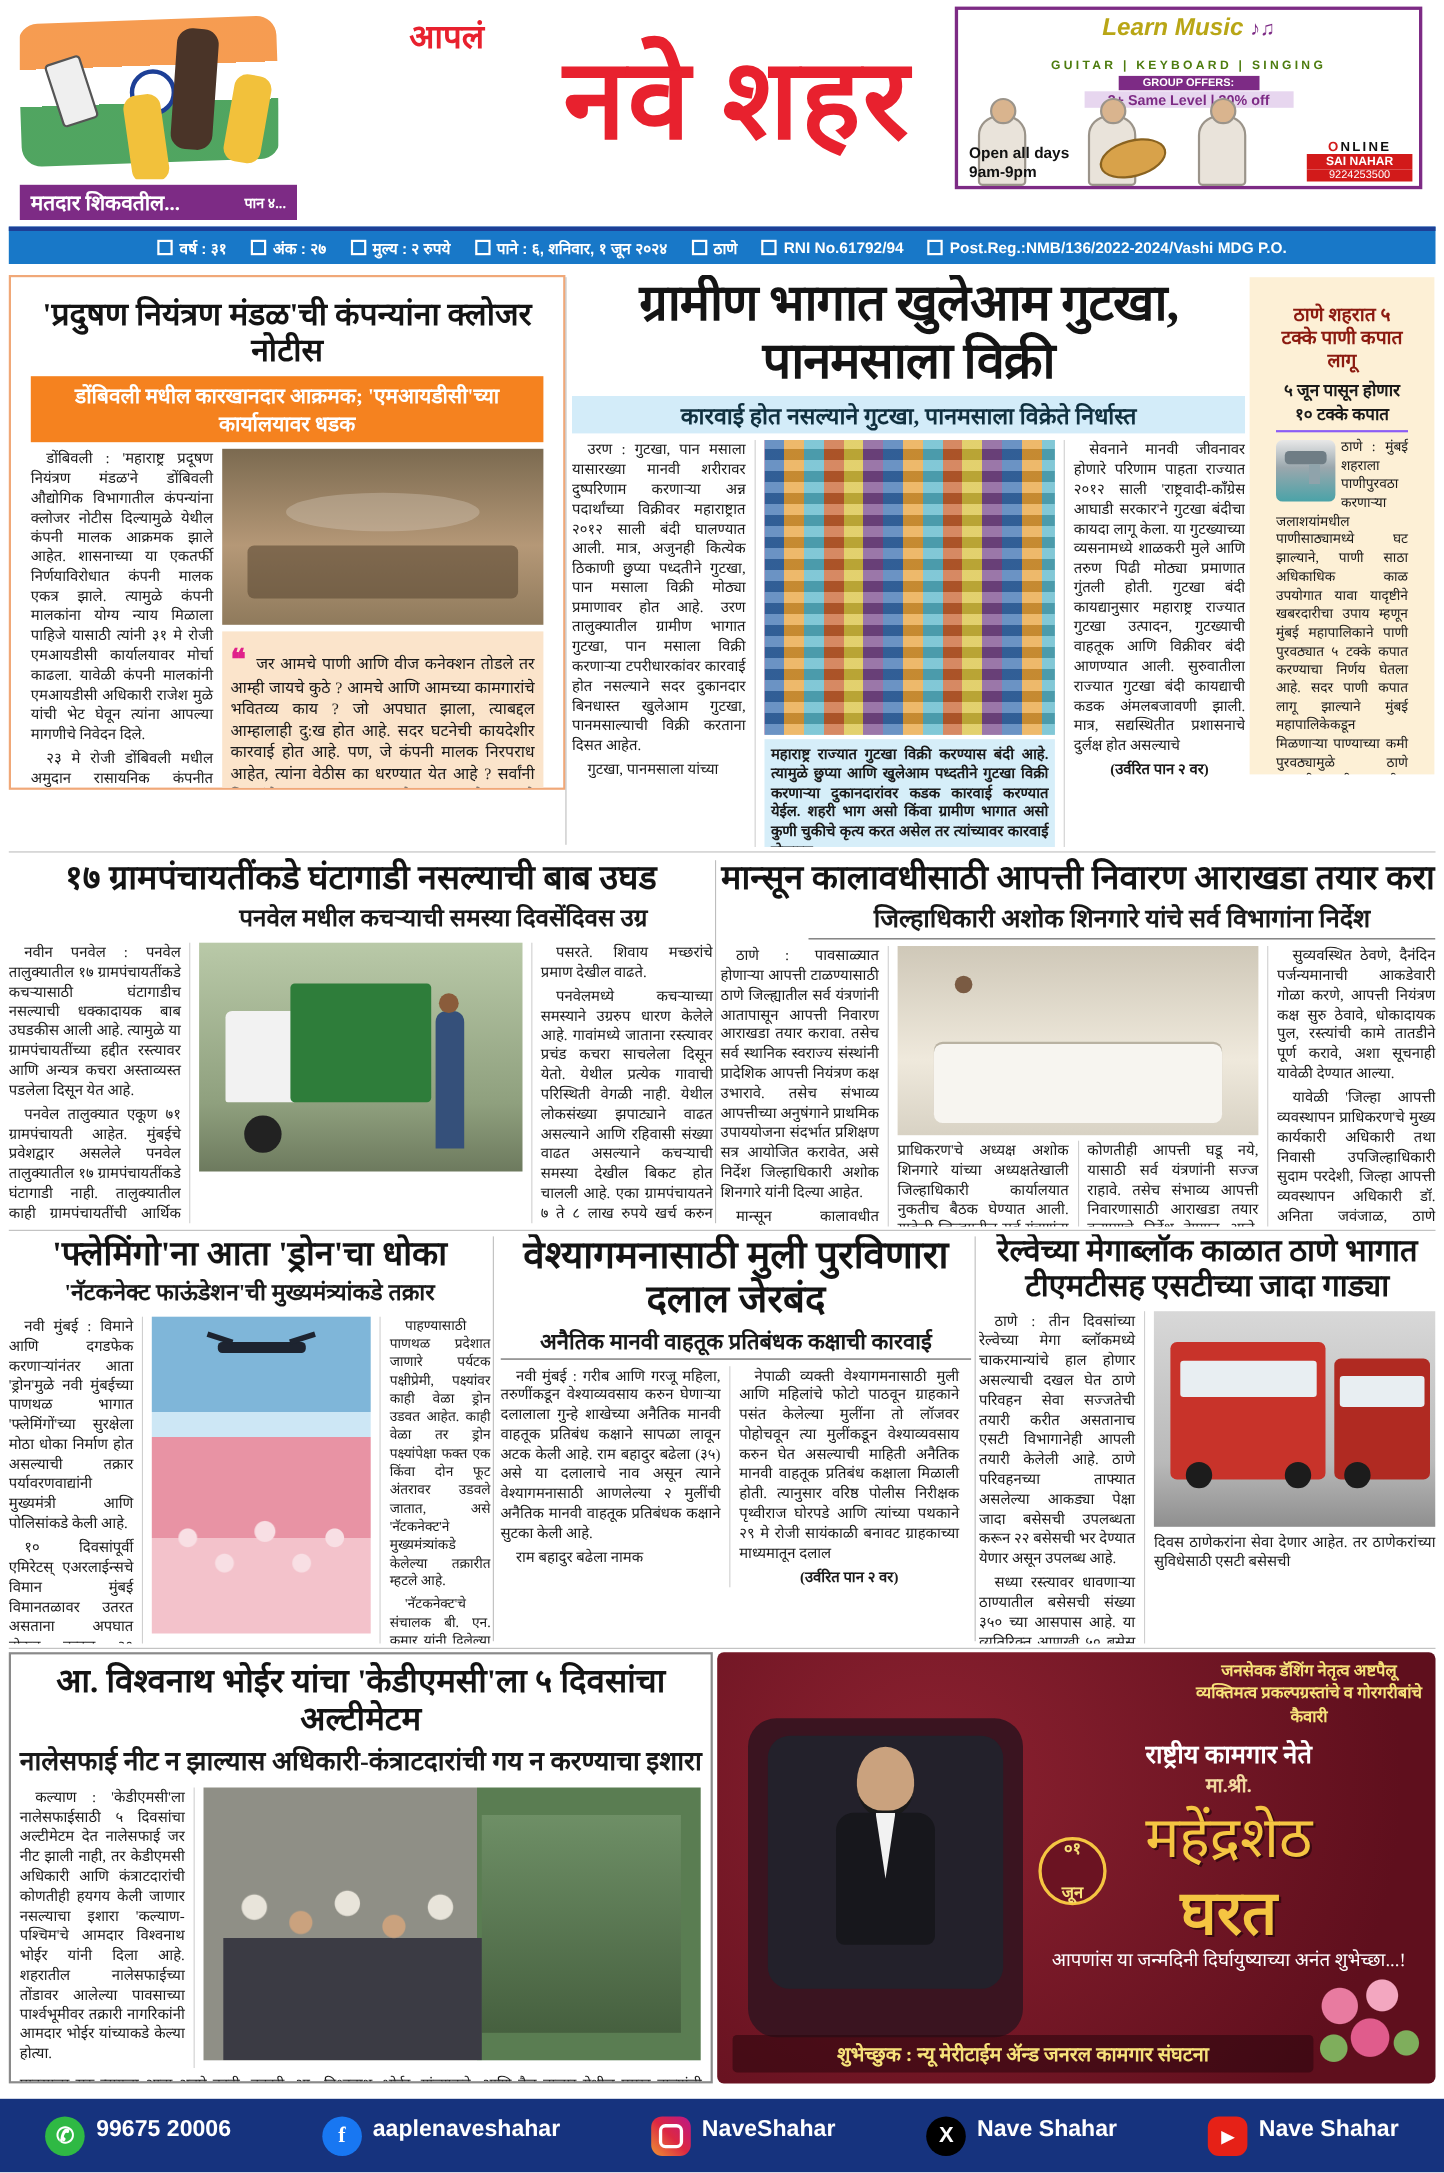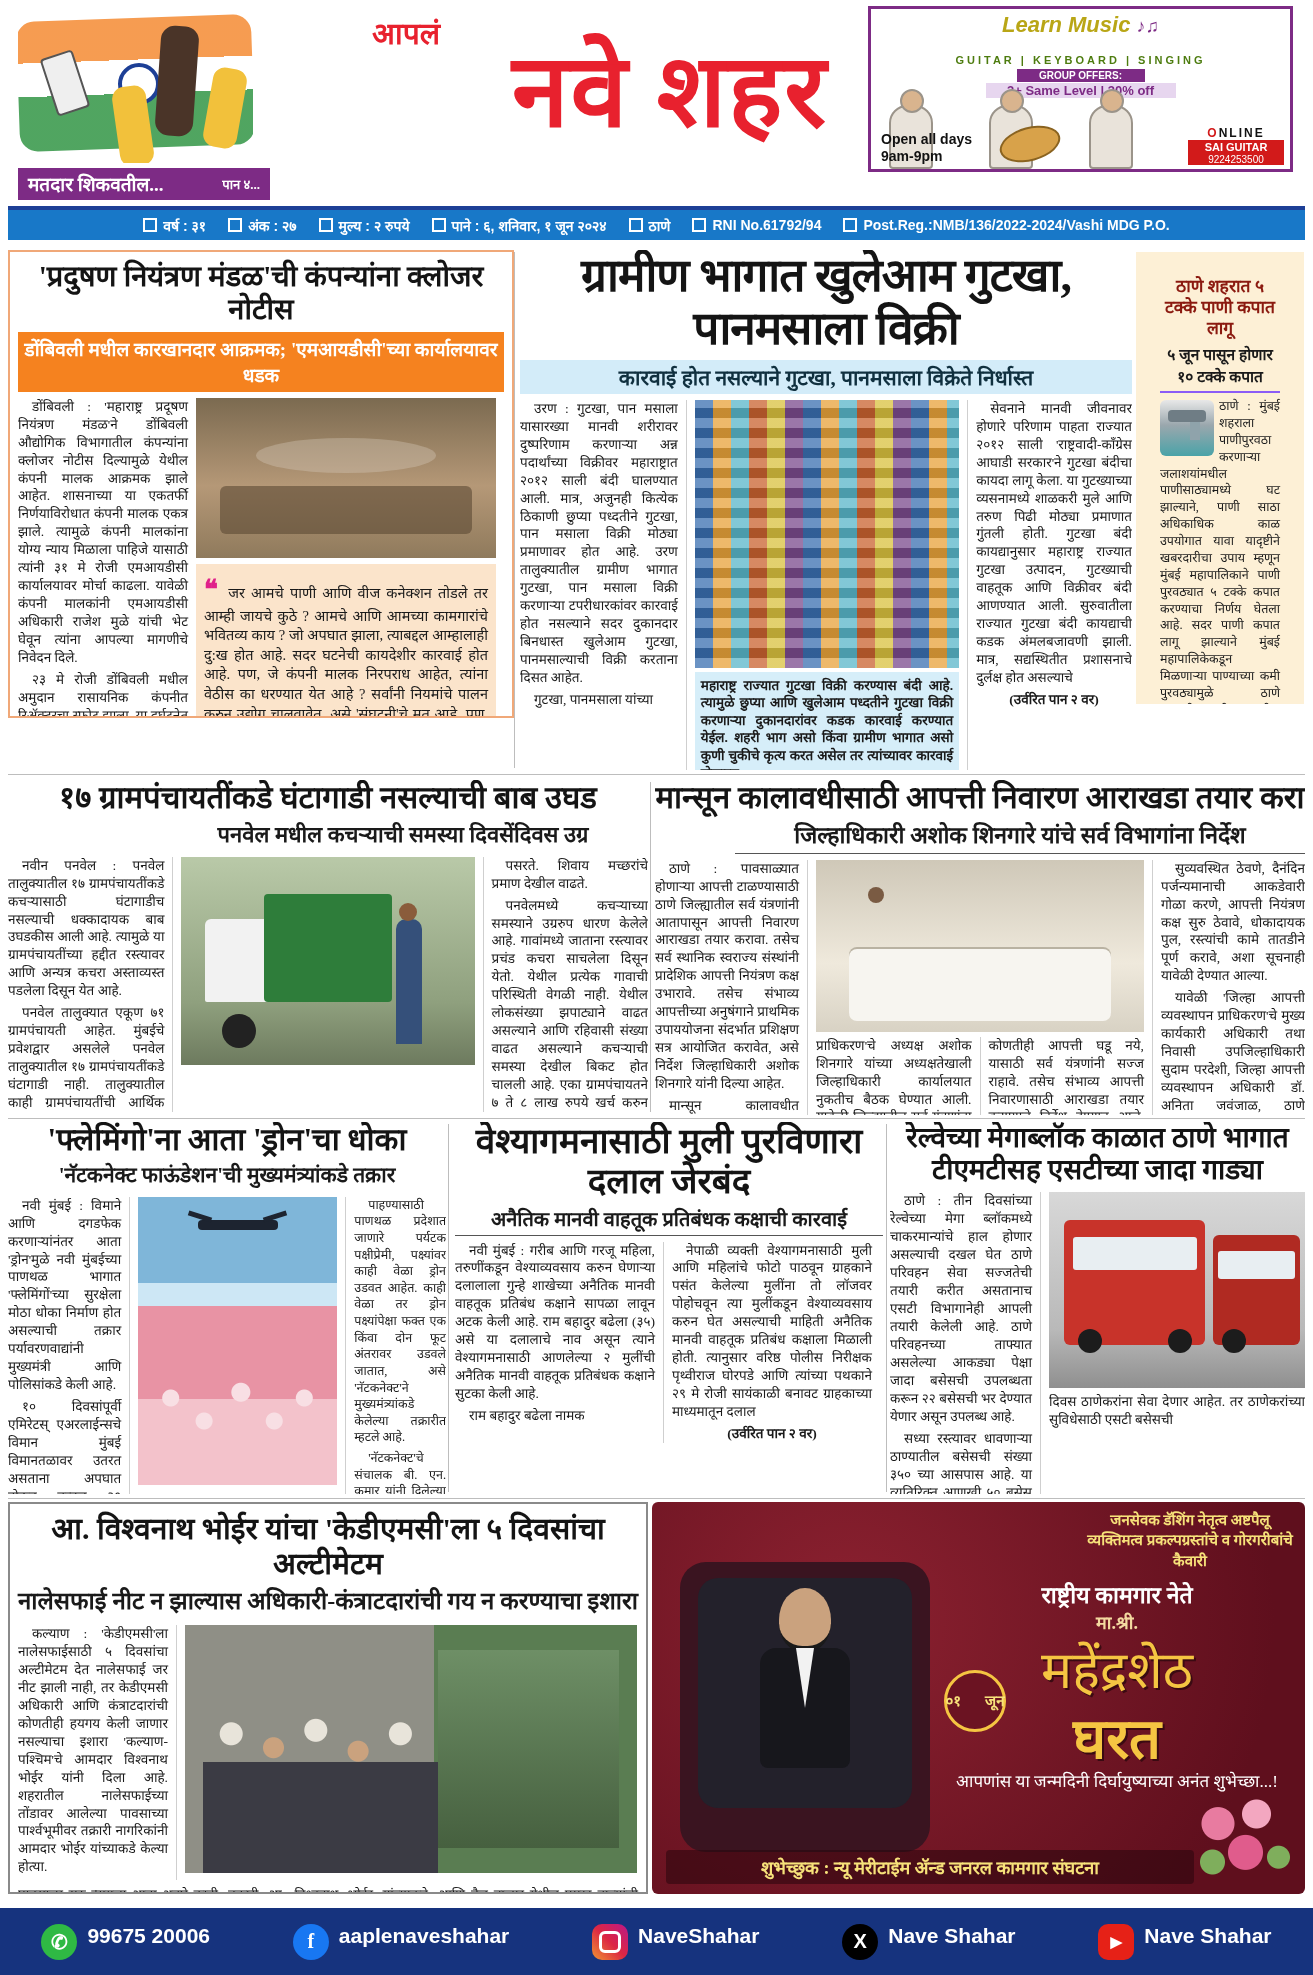--- a/index.html
+++ b/index.html
@@ -57,21 +57,21 @@
   .col{text-align:justify;font-size:13.5px;line-height:1.33;}
   .cols .col + .col, .cols .mid + .col, .cols .col + .mid{border-left:1px solid #cfcfcf;padding-left:8px;}
   .col p{margin:0 0 4px 0;text-indent:14px;}
   .photo{position:relative;width:100%;overflow:hidden;}
   .cap{background:#d6eef9;border-bottom:3px solid #2b7fc2;font-size:13.5px;font-weight:bold;padding:5px 6px;text-align:justify;line-height:1.3;}
   .cap-by{display:block;text-align:right;}
   .more{font-weight:bold;text-align:center;margin-top:3px;}
   .vline{position:absolute;width:1px;background:#bdbdbd;}
   .hline{position:absolute;height:1px;background:#bdbdbd;}
   
-  .a1{left:8px;top:250px;width:506px;height:468px;border:2px solid #f0a878;padding:8px;}
+  .a1{left:8px;top:250px;width:506px;height:468px;border:2px solid #f0a878;padding:18px;}
   .a1 .hl{font-size:29px;}
   .ph-meeting{height:160px;background:linear-gradient(180deg,#7b6a50,#b59877 55%,#8f7a5c);}
   .ph-meeting::before{content:"";position:absolute;left:8%;top:55%;width:84%;height:30%;background:#5c4a33;border-radius:6px;opacity:.6;}
   .ph-meeting::after{content:"";position:absolute;left:20%;top:25%;width:60%;height:22%;background:#d9cfc0;border-radius:50%;opacity:.35;}
   .quote{position:relative;background:#fbe4cb;border-bottom:3px solid #e5731d;padding:8px 8px 4px 8px;font-size:14.5px;line-height:1.35;text-align:justify;}
   .quote::before{content:"❝";color:#e0218a;font-size:26px;font-weight:bold;margin-right:4px;}
   
   .a2{left:520px;top:250px;width:612px;height:520px;}
   .a2 .hl{font-size:46px;letter-spacing:-1px;}
   .ph-gutkha{height:268px;background:repeating-linear-gradient(90deg,#3a6fb0 0 18px,#e8a23a 18px 36px,#58b6c9 36px 54px,#c9622f 54px 72px,#d9c13e 72px 90px,#7a4a8c 90px 108px);}
@@ -153,21 +153,21 @@
   .chair::before{content:"";position:absolute;left:18px;top:16px;width:214px;height:230px;background:#23212b;border-radius:20px;}
   .bd-man{position:absolute;left:108px;top:86px;width:90px;height:200px;}
   .bd-head{width:52px;height:58px;border-radius:50% 50% 45% 45%;background:#caa27e;margin:0 auto;border-bottom:6px solid #1a1a1a;}
   .bd-torso{width:90px;height:120px;background:#17171c;border-radius:16px 16px 8px 8px;margin-top:-4px;position:relative;}
   .bd-torso::before{content:"";position:absolute;left:36px;top:0;width:18px;height:60px;background:#f2f2f2;clip-path:polygon(0 0,100% 0,50% 100%);}
   .bd-line1{position:absolute;left:300px;top:76px;width:330px;text-align:center;font-weight:bold;font-size:23px;color:#fff;}
   .bd-line2{position:absolute;left:300px;top:108px;width:330px;text-align:center;font-weight:bold;font-size:18px;color:#f3d9a0;}
   .bd-name1{position:absolute;left:300px;top:130px;width:330px;text-align:center;font-weight:400;font-size:52px;color:#f5c542;text-shadow:2px 2px 0 #3a0a12;}
   .bd-name2{position:absolute;left:300px;top:196px;width:330px;text-align:center;font-weight:900;font-size:56px;color:#f5c542;text-shadow:2px 2px 0 #3a0a12;}
   .bd-badge{position:absolute;left:292px;top:168px;width:56px;height:56px;border-radius:50%;border:3px solid #f5c542;
-    display:flex;flex-direction:row;align-items:center;justify-content:center;font-weight:bold;color:#f7e27a;font-size:15px;line-height:1.1;background:#6b1322;gap:24px;}
+    display:flex;flex-direction:column;align-items:center;justify-content:center;font-weight:bold;color:#f7e27a;font-size:15px;line-height:1.1;background:#6b1322;gap:24px;}
   .bd-wish{position:absolute;left:300px;top:268px;width:330px;text-align:center;font-size:17px;line-height:1.4;color:#ffffff;}
   .bd-from{position:absolute;left:14px;bottom:10px;width:520px;background:rgba(40,5,12,.55);color:#f7e27a;
     font-weight:bold;font-size:18px;text-align:center;padding:5px 4px;border-radius:4px;}
   .flowers{position:absolute;right:10px;bottom:8px;width:110px;height:96px;
     background:radial-gradient(circle at 30% 35%,#e87ba0 0 16px,transparent 17px),
                radial-gradient(circle at 65% 25%,#f3a7c0 0 14px,transparent 15px),
                radial-gradient(circle at 55% 65%,#e05c8c 0 17px,transparent 18px),
                radial-gradient(circle at 25% 75%,#7fae5c 0 12px,transparent 13px),
                radial-gradient(circle at 85% 70%,#7fae5c 0 11px,transparent 12px);}
   
@@ -216,21 +216,21 @@
       <div class="fig" style="left:110px"></div>
       <div class="fig" style="left:210px"></div>
       <div class="guitar"></div>
     </div>
     <div class="ma-hours">
       <div>Open all days</div>
       <div>9am-9pm</div>
     </div>
     <div class="ma-logo">
       <div class="ma-online">ONLINE</div>
-      <div class="ma-brand">SAI GUITAR</div>
+      <div class="ma-brand">SAI NAHAR</div>
       <div class="ma-phone">9224253500</div>
     </div>
   </div>
 
   <div class="infobar">
     <span class="ib-item">वर्ष : ३१</span>
     <span class="ib-item">अंक : २७</span>
     <span class="ib-item">मुल्य : २ रुपये</span>
     <span class="ib-item">पाने : ६, शनिवार, १ जून २०२४</span>
     <span class="ib-item">ठाणे</span>

